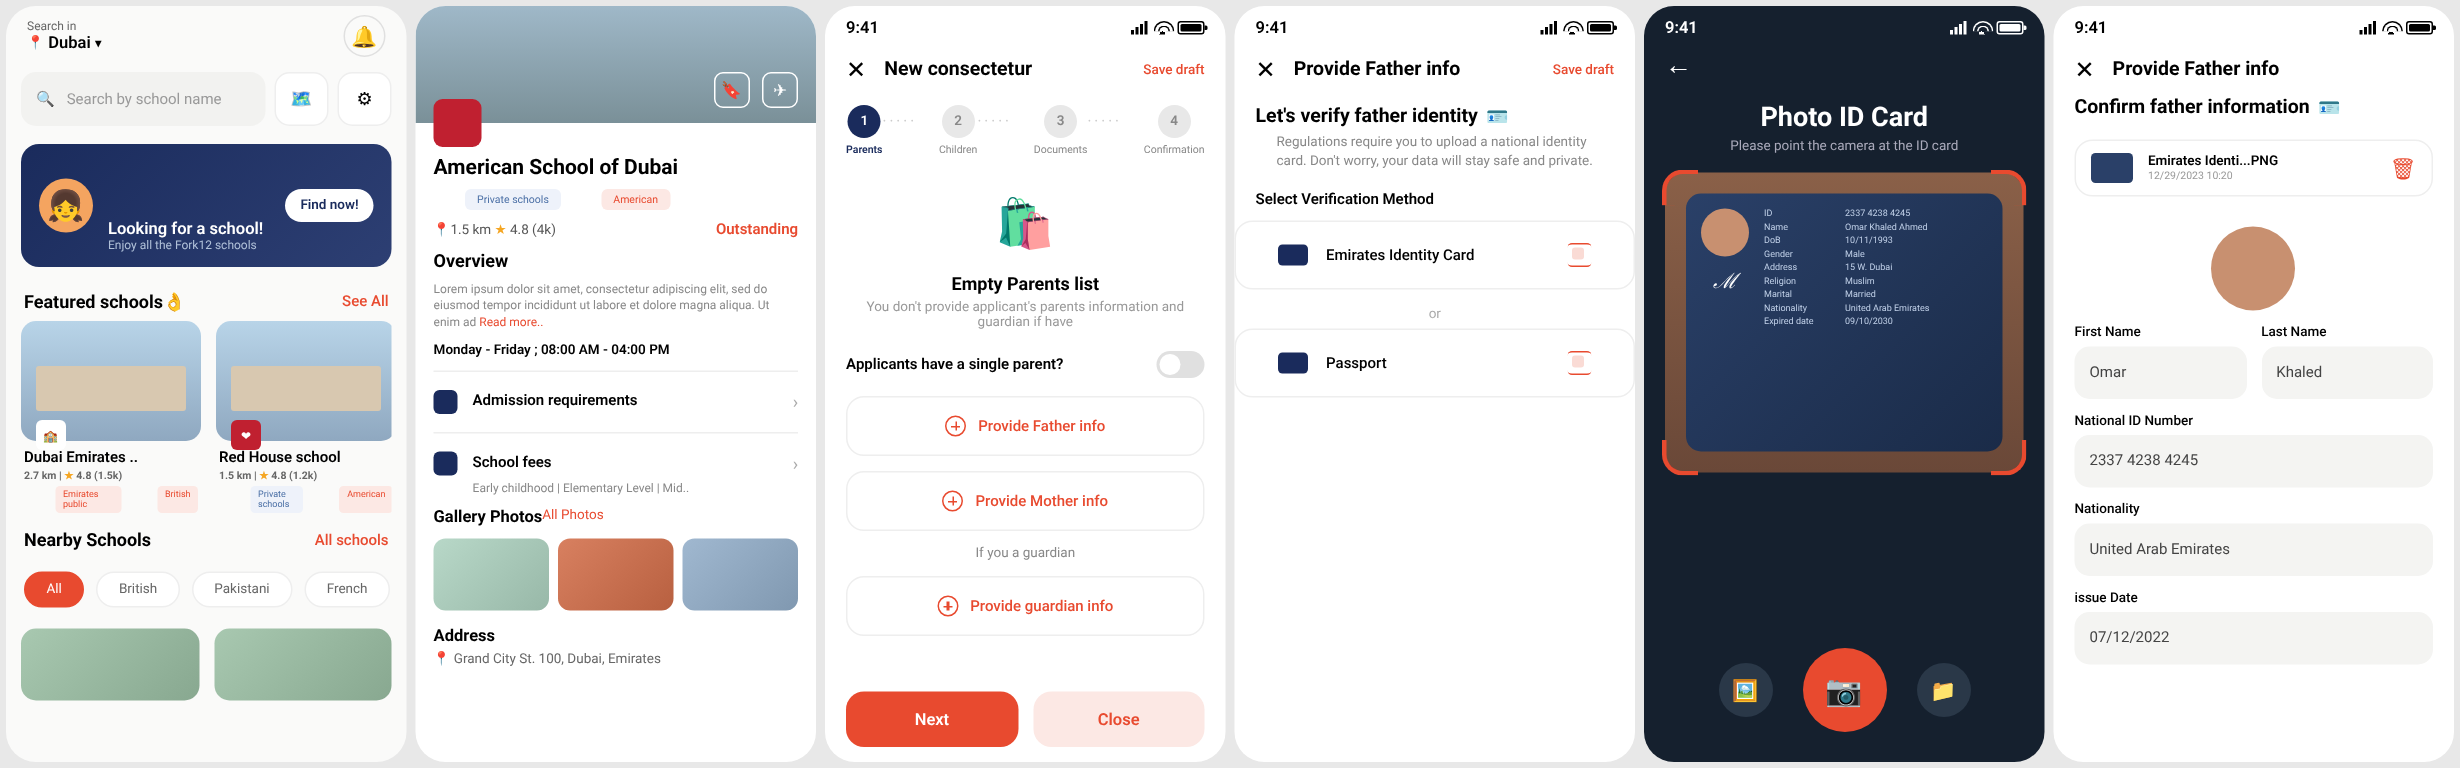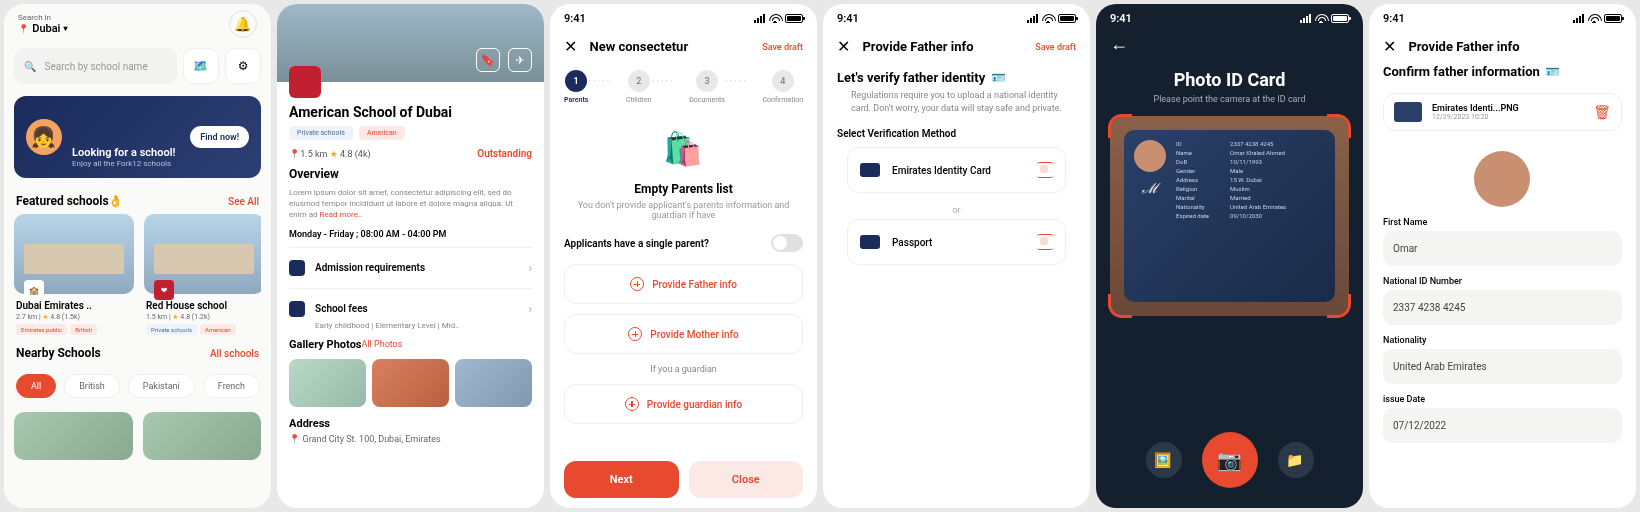--- a/index.html
+++ b/index.html
@@ -38,24 +38,24 @@
 .s1-sec-head { display:flex; justify-content:space-between; align-items:center; margin:8px 2px 6px; }
 .s1-sec-title { font-size:12px; font-weight:700; }
 .s1-see-all { font-size:10px; color:#e84a2f; font-weight:500; }
 .s1-cards { display:flex; gap:10px; overflow:hidden; }
 .s1-card { width:120px; flex-shrink:0; }
 .s1-card-img { width:100%; height:80px; border-radius:10px; background:linear-gradient(180deg,#b8d4e8,#8fa8c0); position:relative; margin-bottom:6px; }
 .s1-card-img::after{content:'';position:absolute;bottom:20px;left:10px;right:10px;height:30px;background:#d8c8b0;border-radius:2px}
 .s1-card-logo { position:absolute; bottom:-6px; left:10px; width:20px; height:20px; background:#fff; border-radius:4px; display:flex; align-items:center; justify-content:center; font-size:8px; }
 .s1-card-logo.red{background:#c02030;color:#fff}
 .s1-card-name { font-size:10px; font-weight:600; margin:4px 2px 2px; }
-.s1-card-meta { font-size:7px; color:#666; margin:0 2px; }
+.s1-card-meta { font-size:7px; color:#666; margin:0 2px;font-weight:bold; }
 .s1-card-meta .star{color:#f5a623}
 .s1-card-tags { display:flex; gap:3px; margin:3px 2px; }
-.s1-tag { font-size:6px; padding:2px 5px; border-radius:3px; }
+.s1-tag { font-size:6px; padding:2px 5px; border-radius:3px;margin-left:21px; }
 .s1-tag.pub{background:#fce8e4;color:#e84a2f}
 .s1-tag.priv{background:#eef2fa;color:#4a6fa5}
 .s1-tag.am{background:#fce8e4;color:#e84a2f}
 .s1-tag.br{background:#fce8e4;color:#e84a2f}
 .s1-chips { display:flex; gap:8px; margin:8px 2px; }
 .s1-chip { font-size:9px; padding:6px 14px; border-radius:14px; background:#fff; border:1px solid #eee; color:#666; }
 .s1-chip.active { background:#e84a2f; color:#fff; border-color:#e84a2f; }
 .s1-nearby-imgs { display:flex; gap:10px; margin-top:6px; }
 .s1-nearby-img { flex:1; height:48px; border-radius:10px; background:linear-gradient(135deg,#a8c8b0,#88a890); }
 
@@ -121,21 +121,21 @@
 .s3-bottom { position:absolute; bottom:10px; left:14px; right:14px; display:flex; gap:10px; }
 .s3-btn { flex:1; padding:12px; border-radius:12px; font-size:11px; font-weight:600; text-align:center; }
 .s3-btn.sec { background:#fce8e4; color:#e84a2f; }
 .s3-btn.pri { background:#e84a2f; color:#fff; }
 
 
 .s4-h1 { font-size:13px; font-weight:700; padding:6px 14px 4px; display:flex; align-items:center; gap:6px; }
 .s4-h1::after { content:'🪪'; font-size:12px; }
 .s4-desc { font-size:9px; color:#888; padding:0 28px; line-height:1.4; }
 .s4-sec-title { font-size:10px; font-weight:600; padding:14px 14px 8px; }
-.s4-method { margin:0 24px 8px; border:1px solid #eee; border-radius:12px; padding:14px 12px; display:flex; align-items:center; gap:12px; position:relative; }
+.s4-method { margin:0 0 8px; border:1px solid #eee; border-radius:12px; padding:14px 28px; display:flex; align-items:center; gap:12px; position:relative; }
 .s4-method-ico { width:20px; height:14px; background:#1a2b5c; border-radius:3px; }
 .s4-method-name { font-size:10px; font-weight:500; flex:1; }
 .s4-scan { width:16px; height:16px; position:relative; }
 .s4-scan::before,.s4-scan::after { content:''; position:absolute; border:1.5px solid #e84a2f; }
 .s4-scan::before { left:0; top:0; right:0; bottom:0; border-radius:3px; border-left:none; border-right:none; }
 .s4-scan::after { left:3px; top:3px; width:8px; height:8px; border-radius:2px; border:none; background:#e84a2f; opacity:.2; }
 .s4-or { text-align:center; font-size:9px; color:#aaa; margin:4px 0; }
 
 
 .s5 { background:#15202e; color:#fff; }
@@ -508,20 +508,24 @@
     </div>
     <div class="s6-del">🗑</div>
   </div>
   <div class="s6-avatar"></div>
   <div class="s6-form">
     <div class="s6-row">
       <div class="s6-field">
         <div class="s6-label">First Name</div>
         <input class="s6-input" value="Omar" style="">
       </div>
+      <div class="s6-field">
+        <div class="s6-label">Last Name</div>
+        <input class="s6-input" value="Khaled" style="">
+      </div>
     </div>
     <div class="s6-field">
       <div class="s6-label">National ID Number</div>
       <input class="s6-input" value="2337 4238 4245" style="">
     </div>
     <div class="s6-field">
       <div class="s6-label">Nationality</div>
       <input class="s6-input" value="United Arab Emirates" style="">
     </div>
     <div class="s6-field">

